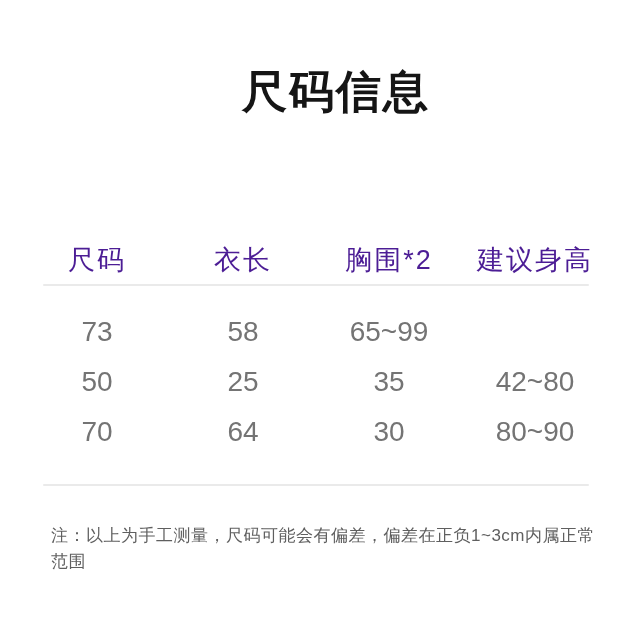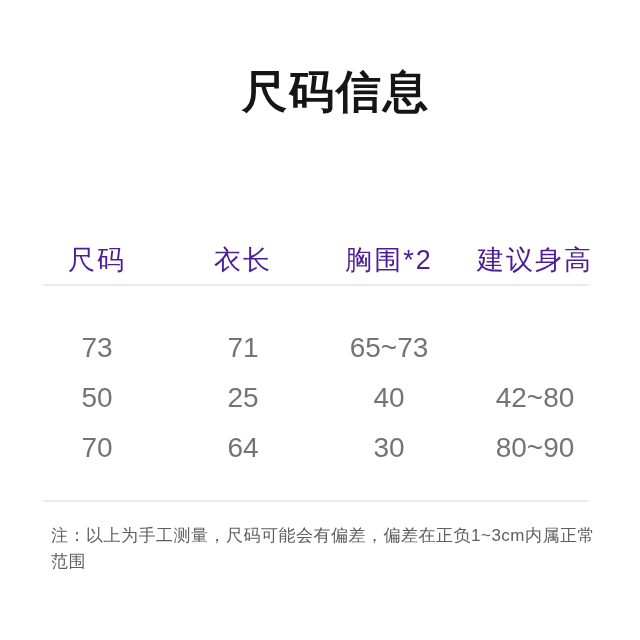--- a/index.html
+++ b/index.html
@@ -47,21 +47,21 @@
     letter-spacing: 2px;
     color: #4c1d95;
   }
   .divider {
     height: 2px;
     margin: 0 19px;
     background: #eaeaea;
     border-radius: 1px;
   }
   .rows {
-    padding-top: 37px;
+    padding-top: 21px;
   }
   .t-row.data {
     height: 50px;
     line-height: 50px;
     font-size: 28px;
     color: #747474;
   }
   .divider.bottom {
     margin-top: 27px;
   }
@@ -91,27 +91,27 @@
       <span>衣长</span>
       <span>胸围*2</span>
       <span>建议身高</span>
     </div>
 
     <div class="divider top"></div>
 
     <div class="rows">
       <div class="t-row data">
         <span>73</span>
-        <span>71</span>
-        <span>65~73</span>
+        <span>58</span>
+        <span>65~99</span>
       </div>
       <div class="t-row data">
         <span>50</span>
         <span>25</span>
-        <span>40</span>
+        <span>35</span>
         <span>42~80</span>
       </div>
       <div class="t-row data">
         <span>70</span>
         <span>64</span>
         <span>30</span>
         <span>80~90</span>
       </div>
     </div>
 

